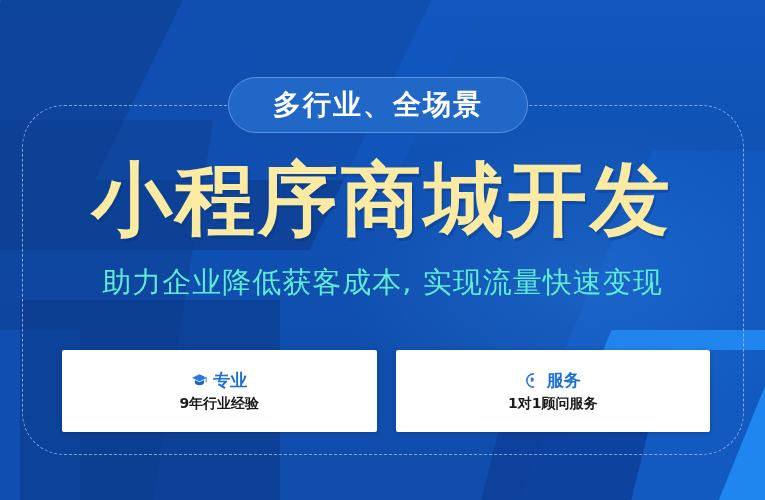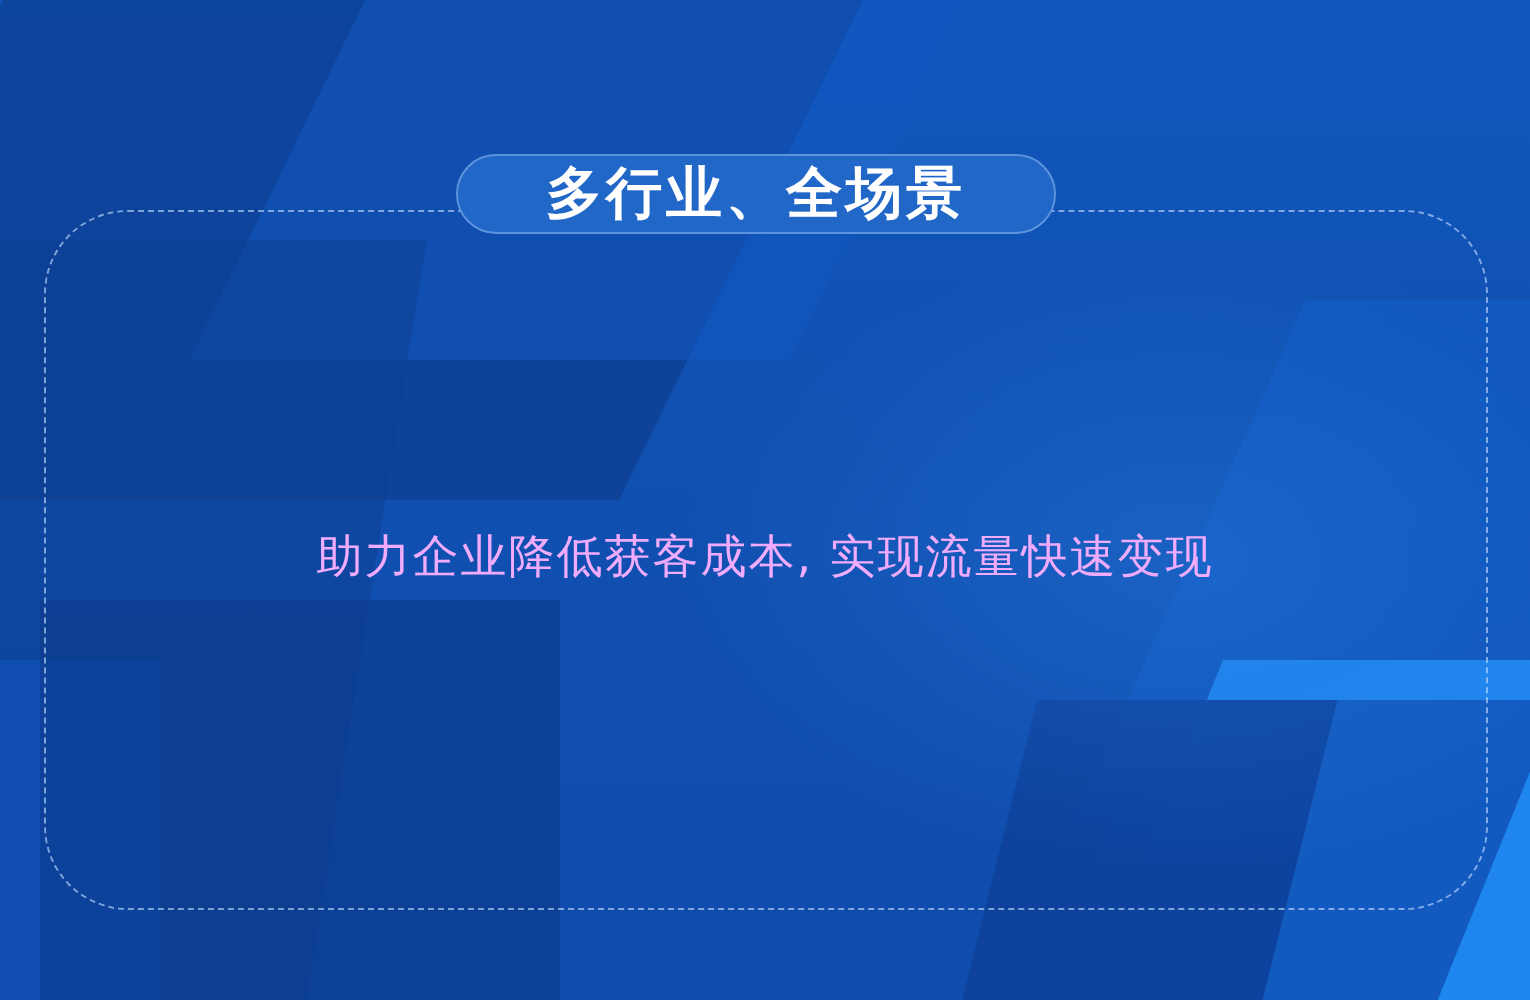--- a/index.html
+++ b/index.html
@@ -105,21 +105,21 @@
     width: 722px; height: 350px;
     border: 1.5px dashed rgba(190,215,255,.65);
     border-radius: 42px;
     pointer-events: none;
   }
 
   
   .pill {
     position: absolute;
     left: 228px; top: 77px;
-    width: 300px; height: 40px;
+    width: 300px; height: 56px;
     border-radius: 28px;
     background: #2167c8;
     border: 1.5px solid #5b93dd;
     display: flex;
     align-items: center;
     justify-content: center;
     z-index: 4;
   }
   .pill-text {
     color: #ffffff;
@@ -151,22 +151,22 @@
   
   .subtitle {
     position: absolute;
     left: 0; right: 0;
     top: 263px;
     text-align: center;
     z-index: 3;
   }
   .subtitle-text {
     display: inline-block;
-    color: #f0abfc;
-    font-size: 23px;
+    color: #5eead4;
+    font-size: 29px;
     font-weight: 500;
     letter-spacing: 1px;
     white-space: nowrap;
   }
 
   
   .cards {
     position: absolute;
     left: 62px;
     top: 350px;
@@ -228,25 +228,49 @@
   <div class="bg-shape wedge-botright2"></div>
   <div class="bg-shape wedge-botright3"></div>
   <div class="glow"></div>
 
   <div class="dashed-frame"></div>
 
   <div class="pill">
     <span class="pill-text">多行业、全场景</span>
   </div>
 
+  <div class="headline">
+    <span class="headline-text">小程序商城开发</span>
+  </div>
 
   <div class="subtitle">
     <span class="subtitle-text">助力企业降低获客成本, 实现流量快速变现</span>
   </div>
 
   <div class="cards">
 
-
-
+    <div class="card">
+      <div class="card-head">
+        <svg class="card-icon" viewBox="0 0 24 24">
+          <path d="M12 3 1.5 8.2 12 13.4 22.5 8.2 12 3Z" fill="#2b7ae4"></path>
+          <path d="M5.6 11.2v4.1c0 1.9 2.9 3.4 6.4 3.4s6.4-1.5 6.4-3.4v-4.1L12 14.6 5.6 11.2Z" fill="#1a63cc"></path>
+          <path d="M21.4 9v5.1" stroke="#2b7ae4" stroke-width="1.4" stroke-linecap="round" fill="none"></path>
+        </svg>
+        <span class="card-title">专业</span>
+      </div>
+      <div class="card-sub">9年行业经验</div>
+    </div>
+
+
+    <div class="card">
+      <div class="card-head">
+        <svg class="card-icon" viewBox="0 0 24 24">
+          <path d="M12 2.6a9.4 9.4 0 1 0 0 18.8" stroke="#2b7ae4" stroke-width="2.3" fill="none" stroke-linecap="round"></path>
+          <path d="M8 8.4c2.4-1.6 5.2 .6 4.4 3.4-.5 1.8-2.6 2.6-4.2 1.6" fill="#2b7ae4"></path>
+        </svg>
+        <span class="card-title">服务</span>
+      </div>
+      <div class="card-sub">1对1顾问服务</div>
+    </div>
 
 
   </div>
 </div>
 
 </body></html>

